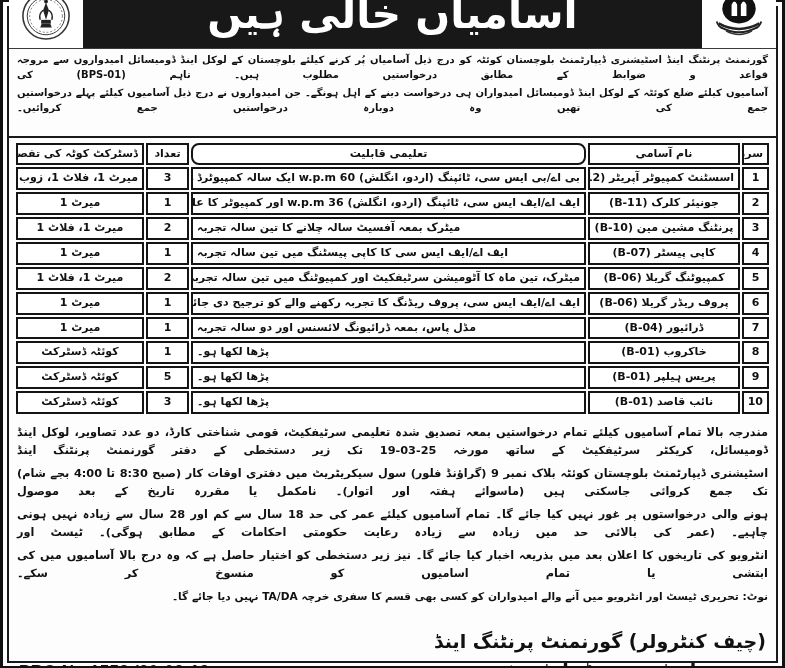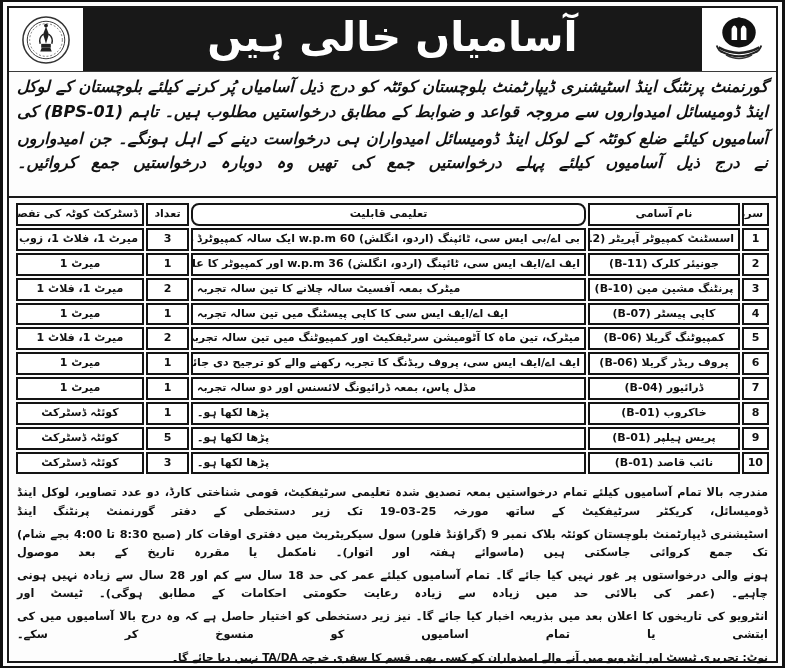--- a/index.html
+++ b/index.html
@@ -32,20 +32,21 @@
   .inner {
     position: absolute;
     left: 4px;
     right: 4px;
     top: 4px;
     bottom: 3px;
     border: 2px solid #1a1a1a;
     box-sizing: border-box;
     display: flex;
     flex-direction: column;
+    justify-content: center;
   }
 
   
   .header {
     display: flex;
     align-items: stretch;
     height: 63px;
     border-bottom: 1px solid #3a3a3a;
     background: #ffffff;
     flex: 0 0 auto;
@@ -85,25 +86,24 @@
   .intro {
     flex: 0 0 auto;
     padding: 3px 8px 4px 8px;
     border-bottom: 2px solid #1a1a1a;
     text-align: justify;
     text-align-last: justify;
     direction: rtl;
   }
   .intro p {
     margin: 0 0 2px 0;
-    font-size: 16px;
+    font-size: 10px;
     line-height: 1.55;
     font-weight: bold;
     font-family: "DejaVu Sans", sans-serif;
-    font-style: italic;
   }
   .intro p:last-child { margin-bottom: 16px; }
 
   
   .table-wrap {
     flex: 0 0 auto;
     padding: 3px 5px 3px 5px;
   }
   table.jobs {
     width: 100%;

